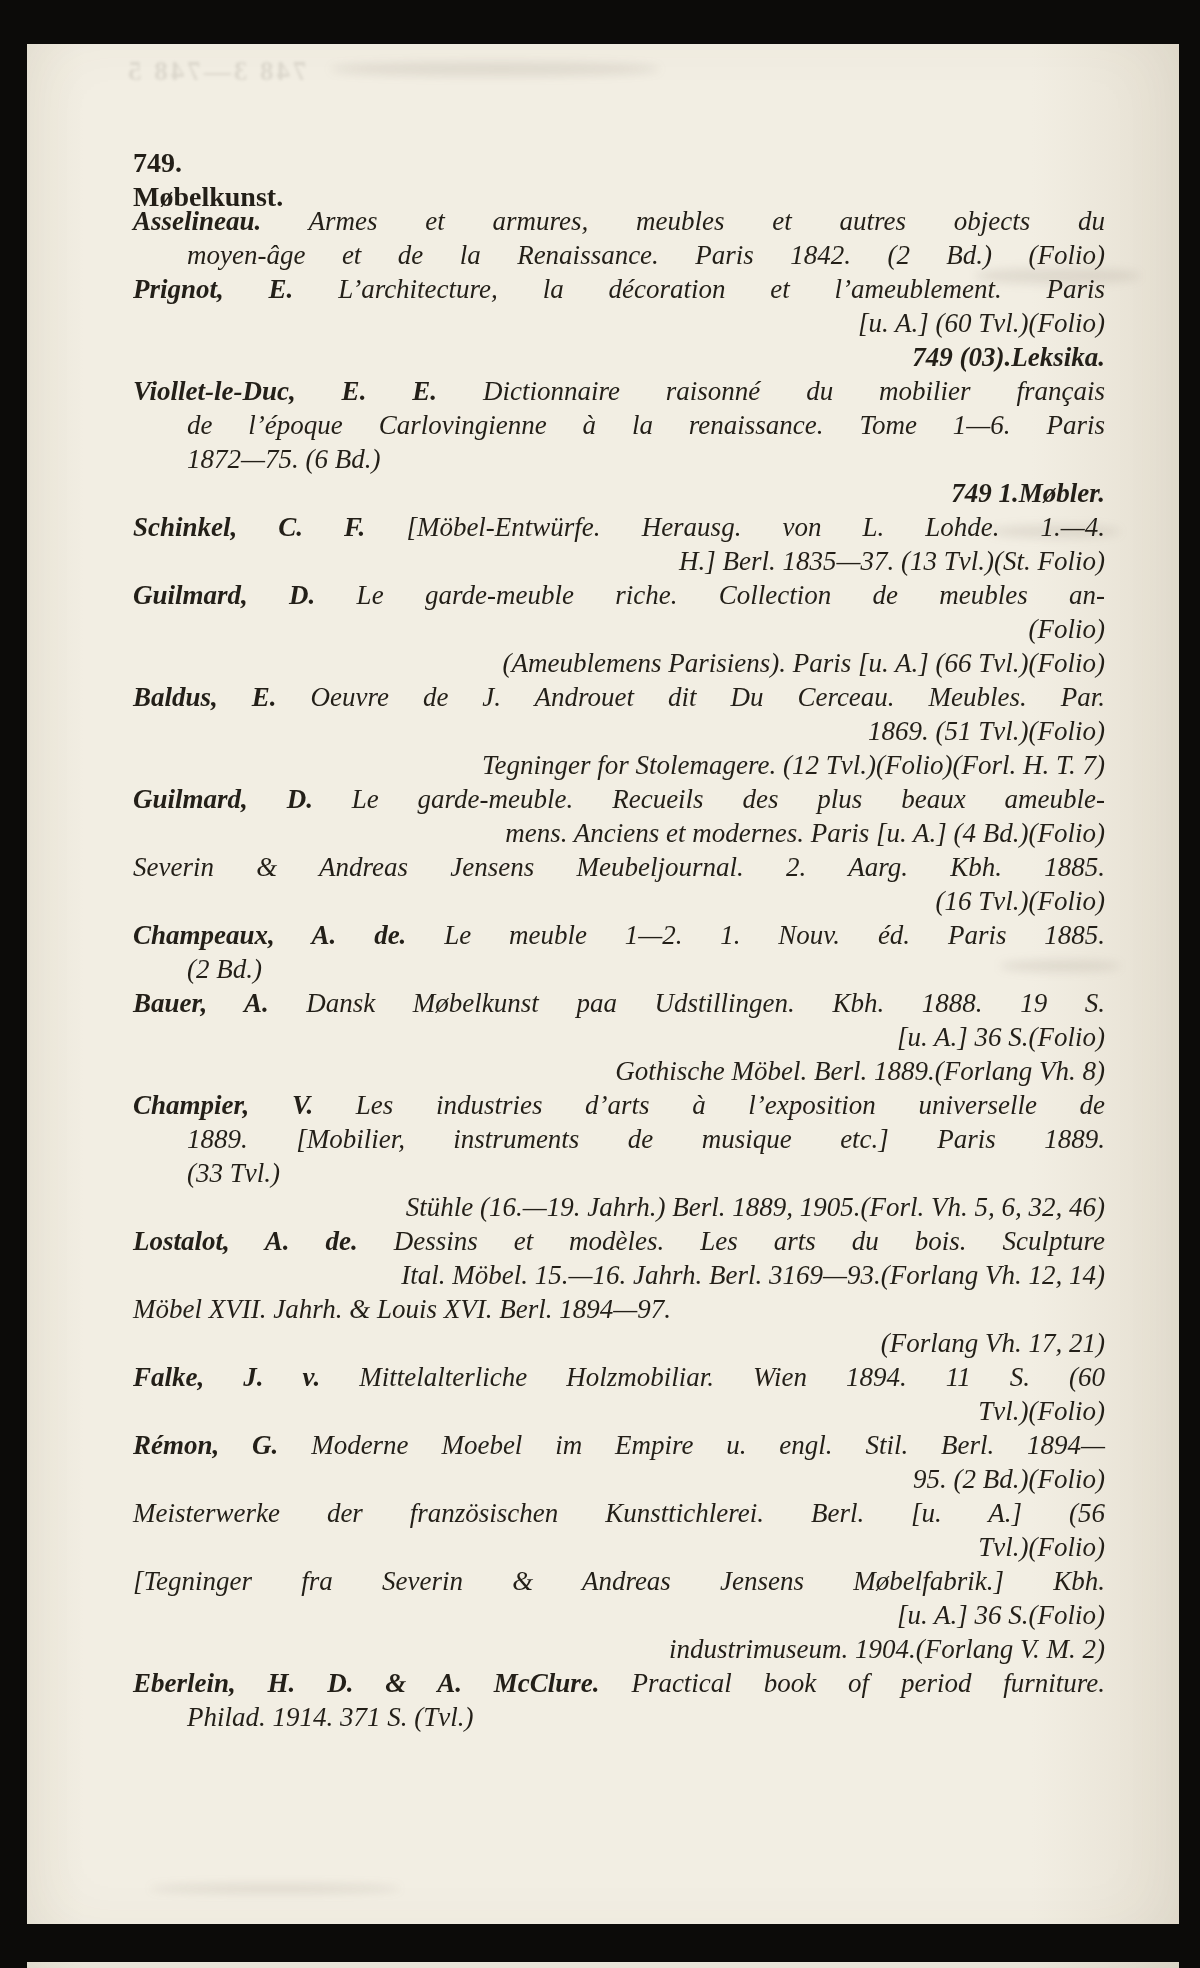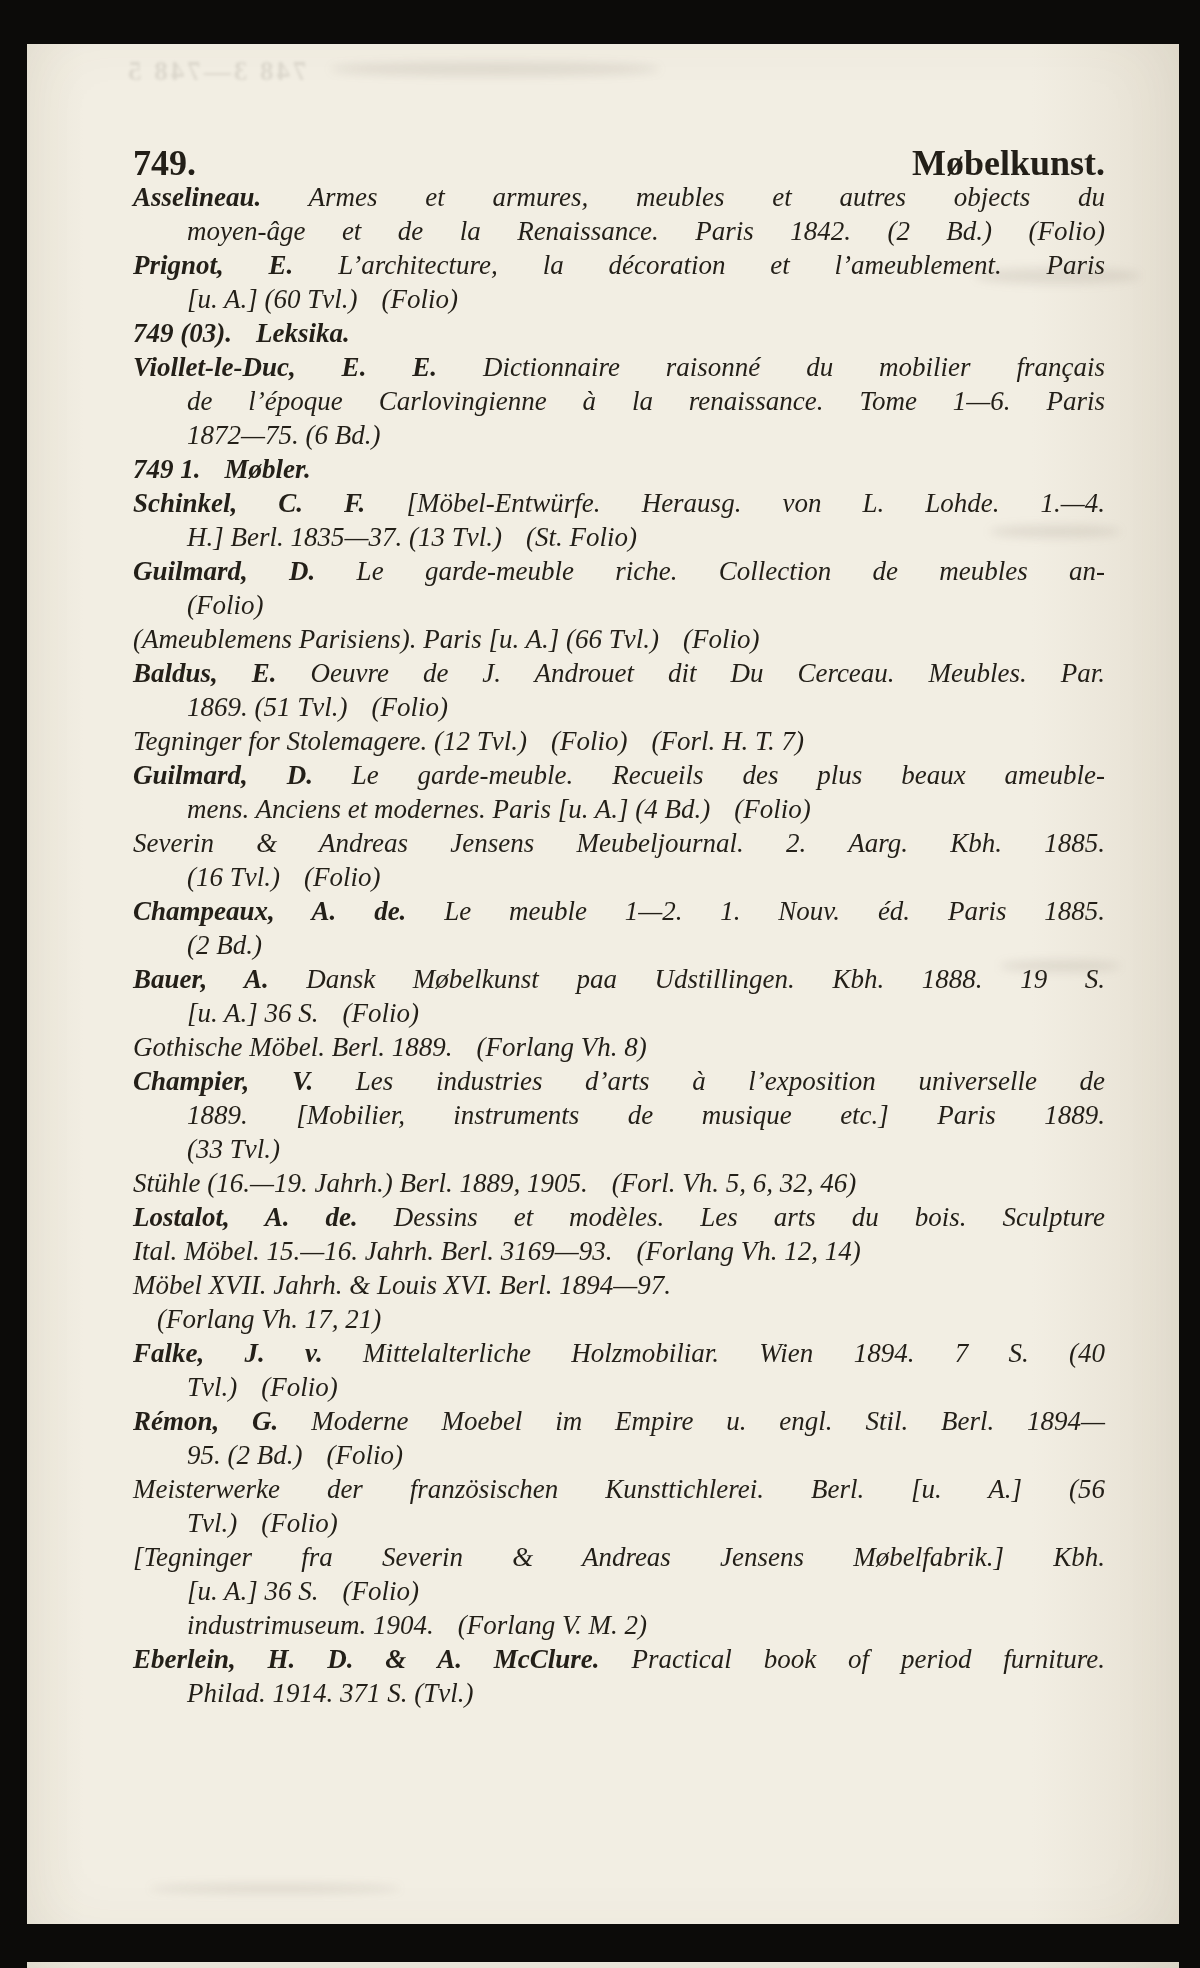--- a/index.html
+++ b/index.html
@@ -50,31 +50,32 @@
     position: absolute;
     left: 133px;
     top: 146px;
     width: 972px;
     color: var(--ink, #231f18);
     font-size: 27px;
     line-height: 34px;
   }
   .line { height: 34px; font-style: italic; }
   .line.justify { text-align: justify; text-align-last: justify; }
-  .line.split { display: flex; justify-content: flex-start; align-items: baseline; gap: 24px; }
+  .line.split { display: flex; justify-content: flex-end; align-items: baseline; }
   .line.indent { padding-left: 54px; }
   .bold { font-weight: 700; }
 
   .header-line {
     display: flex;
     justify-content: space-between;
     align-items: baseline;
-    font-size: 36px;
+    font-size: 28px;
     height: 34px;
-    margin-bottom: 0;
+    margin-bottom: 24px;
+    flex-direction: column;
   }
   .footer {
     margin-top: 10px;
     text-align: center;
     font-size: 26px;
     letter-spacing: 1px;
   }
 </style>
 </head>
 <body>
@@ -165,21 +166,21 @@
         <div class="line justify"><span><span class="bold">Lostalot, A. de.</span><span> Dessins et modèles. Les arts du bois. Sculpture</span></span></div>
         <div class="line split">
           <span><span>Ital. Möbel. 15.—16. Jahrh. Berl. 3169—93.</span></span>
           <span>(Forlang Vh. 12, 14)</span>
         </div>
         <div class="line"><span><span>Möbel XVII. Jahrh. &amp; Louis XVI. Berl. 1894—97.</span></span></div>
         <div class="line split">
           <span></span>
           <span>(Forlang Vh. 17, 21)</span>
         </div>
-        <div class="line justify"><span><span class="bold">Falke, J. v.</span><span> Mittelalterliche Holzmobiliar. Wien 1894. 7 S. (40</span></span></div>
+        <div class="line justify"><span><span class="bold">Falke, J. v.</span><span> Mittelalterliche Holzmobiliar. Wien 1894. 11 S. (60</span></span></div>
         <div class="line indent split">
           <span><span>Tvl.)</span></span>
           <span>(Folio)</span>
         </div>
         <div class="line justify"><span><span class="bold">Rémon, G.</span><span> Moderne Moebel im Empire u. engl. Stil. Berl. 1894—</span></span></div>
         <div class="line indent split">
           <span><span>95. (2 Bd.)</span></span>
           <span>(Folio)</span>
         </div>
         <div class="line justify"><span><span>Meisterwerke der französischen Kunsttichlerei. Berl. [u. A.] (56</span></span></div>

